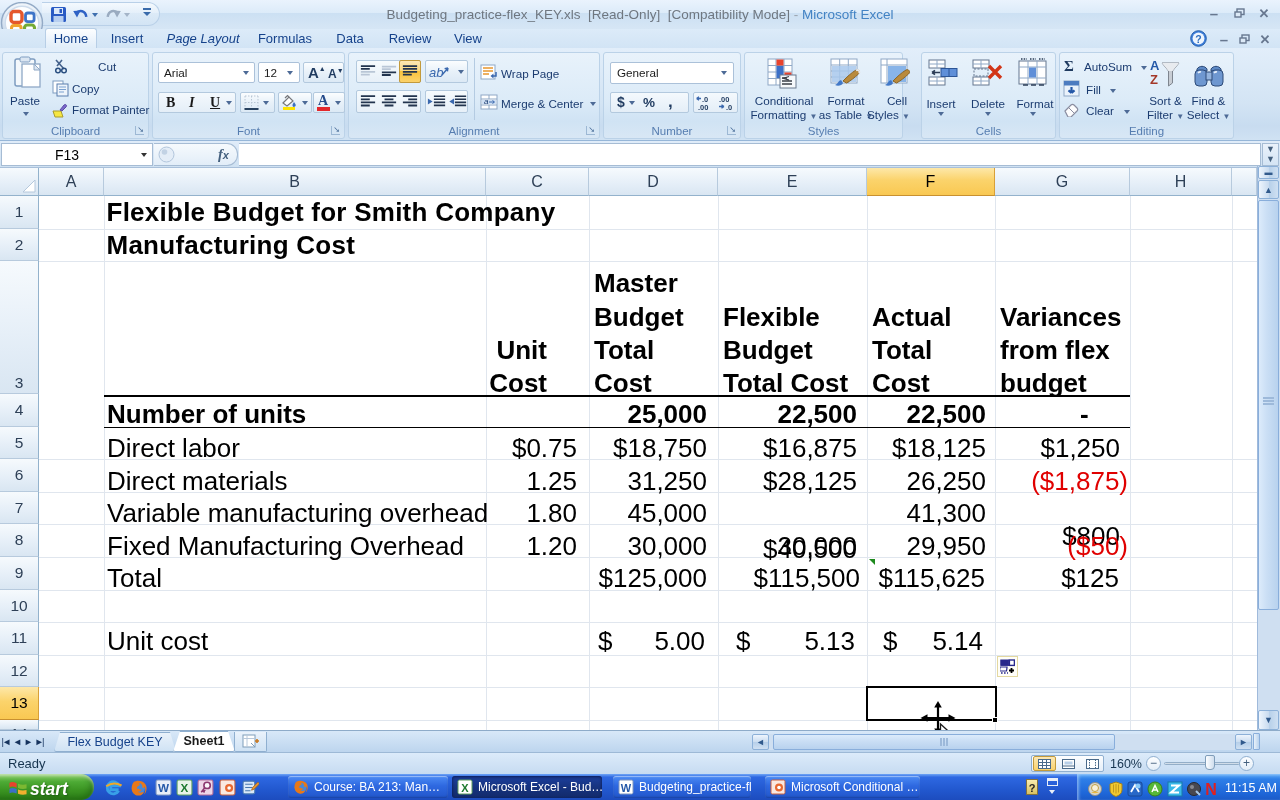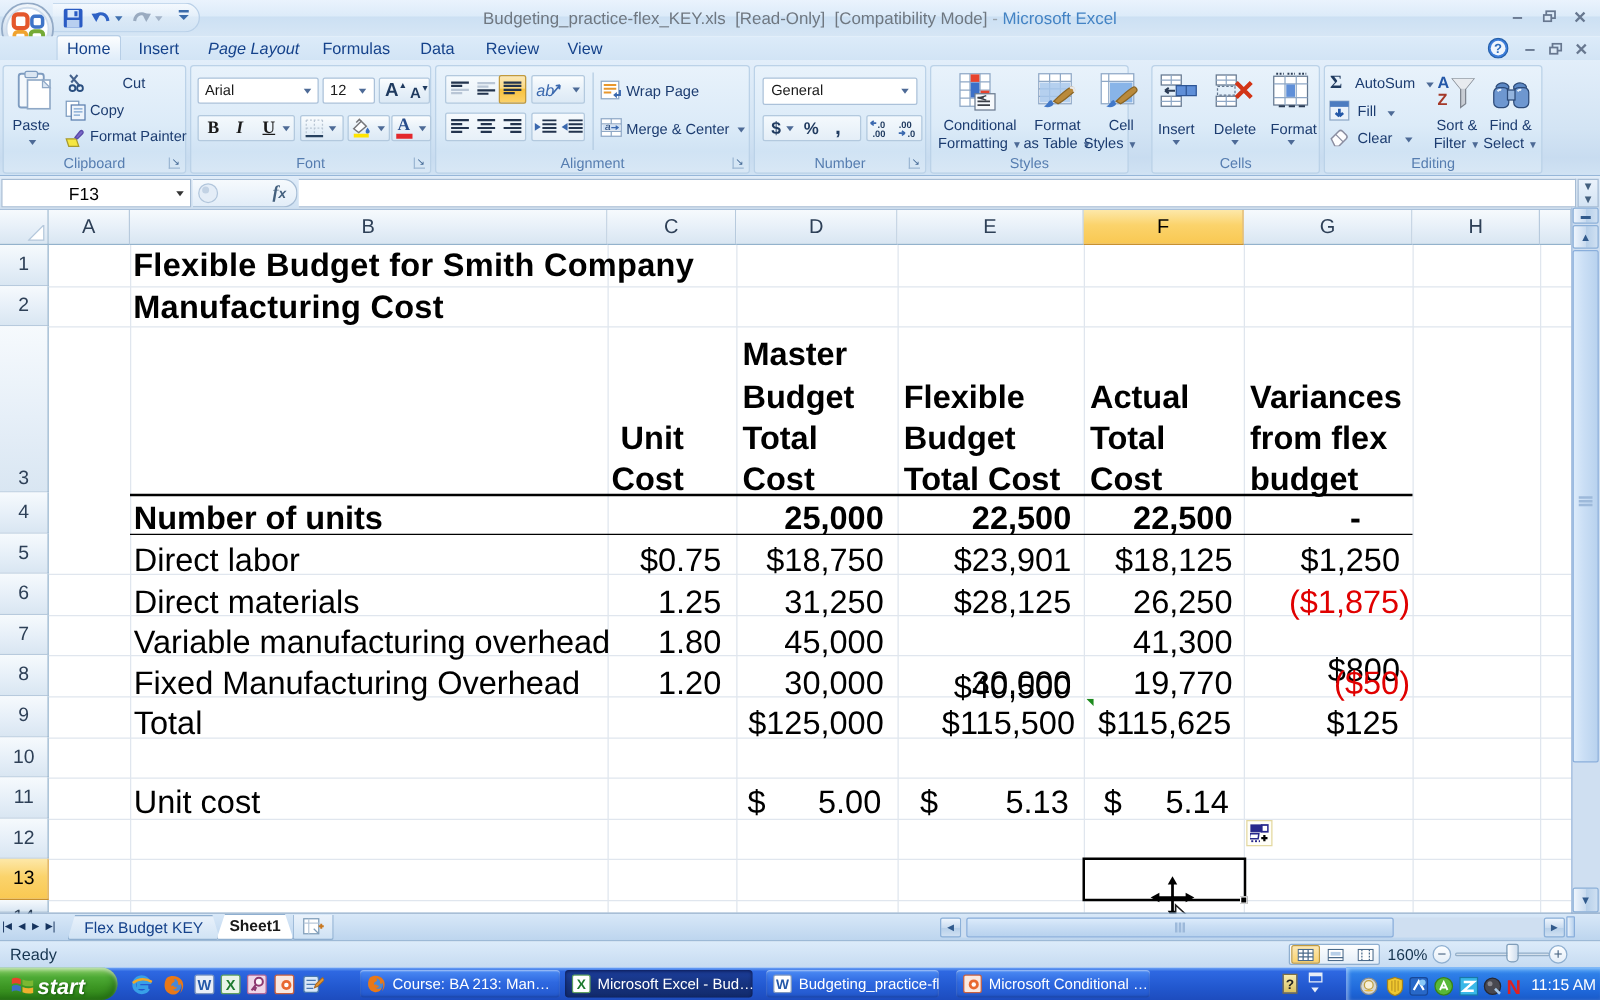--- a/index.html
+++ b/index.html
@@ -469,40 +469,40 @@
 <div class="ct cb" style="left:1000px;top:336.5px;">from flex</div>
 <div class="ct cb" style="left:1000px;top:369.5px;">budget</div>
 <div class="ct cb" style="left:107px;top:400.5px;">Number of units</div>
 <div class="ct cb" style="right:573px;top:400.5px;">25,000</div>
 <div class="ct cb" style="right:423px;top:400.5px;">22,500</div>
 <div class="ct cb" style="right:294px;top:400.5px;">22,500</div>
 <div class="ct cb" style="left:1080px;top:400.5px;">-</div>
 <div class="ct" style="left:107px;top:435px;">Direct labor</div>
 <div class="ct" style="right:703px;top:435px;">$0.75</div>
 <div class="ct" style="right:573px;top:435px;">$18,750</div>
-<div class="ct" style="right:423px;top:435px;">$23,901</div>
+<div class="ct" style="right:423px;top:435px;">$16,875</div>
 <div class="ct" style="right:294px;top:435px;">$18,125</div>
 <div class="ct" style="right:160px;top:435px;">$1,250</div>
 <div class="ct" style="left:107px;top:467.5px;">Direct materials</div>
 <div class="ct" style="right:703px;top:467.5px;">1.25</div>
 <div class="ct" style="right:573px;top:467.5px;">31,250</div>
 <div class="ct" style="right:423px;top:467.5px;">$28,125</div>
 <div class="ct" style="right:294px;top:467.5px;text-align:center;">26,250</div>
 <div class="ct red" style="right:152px;top:467.5px;">($1,875)</div>
 <div class="ct" style="left:107px;top:500px;">Variable manufacturing overhead</div>
 <div class="ct" style="right:703px;top:500px;">1.80</div>
 <div class="ct" style="right:573px;top:500px;">45,000</div>
 <div class="ct" style="right:423px;top:500px;margin-top:36px;">$40,500</div>
 <div class="ct" style="right:294px;top:500px;">41,300</div>
 <div class="ct" style="right:160px;top:523px;">$800</div>
 <div class="ct" style="left:107px;top:532.5px;">Fixed Manufacturing Overhead</div>
 <div class="ct" style="right:703px;top:532.5px;">1.20</div>
 <div class="ct" style="right:573px;top:532.5px;">30,000</div>
 <div class="ct" style="right:423px;top:532.5px;">30,000</div>
-<div class="ct" style="right:294px;top:532.5px;">19,770</div>
+<div class="ct" style="right:294px;top:532.5px;">29,950</div>
 <div class="ct red" style="right:152px;top:532.5px;">($50)</div>
 <div class="ct" style="left:107px;top:564.5px;">Total</div>
 <div class="ct" style="right:573px;top:564.5px;">$125,000</div>
 <div class="ct" style="right:420px;top:564.5px;">$115,500</div>
 <div class="ct" style="right:295px;top:564.5px;">$115,625</div>
 <div class="ct" style="right:161px;top:564.5px;">$125</div>
 <div class="ct" style="left:107px;top:628px;">Unit cost</div>
 <div class="ct" style="left:598px;top:628px;">$</div>
 <div class="ct" style="right:575px;top:628px;">5.00</div>
 <div class="ct" style="left:736px;top:628px;">$</div>

